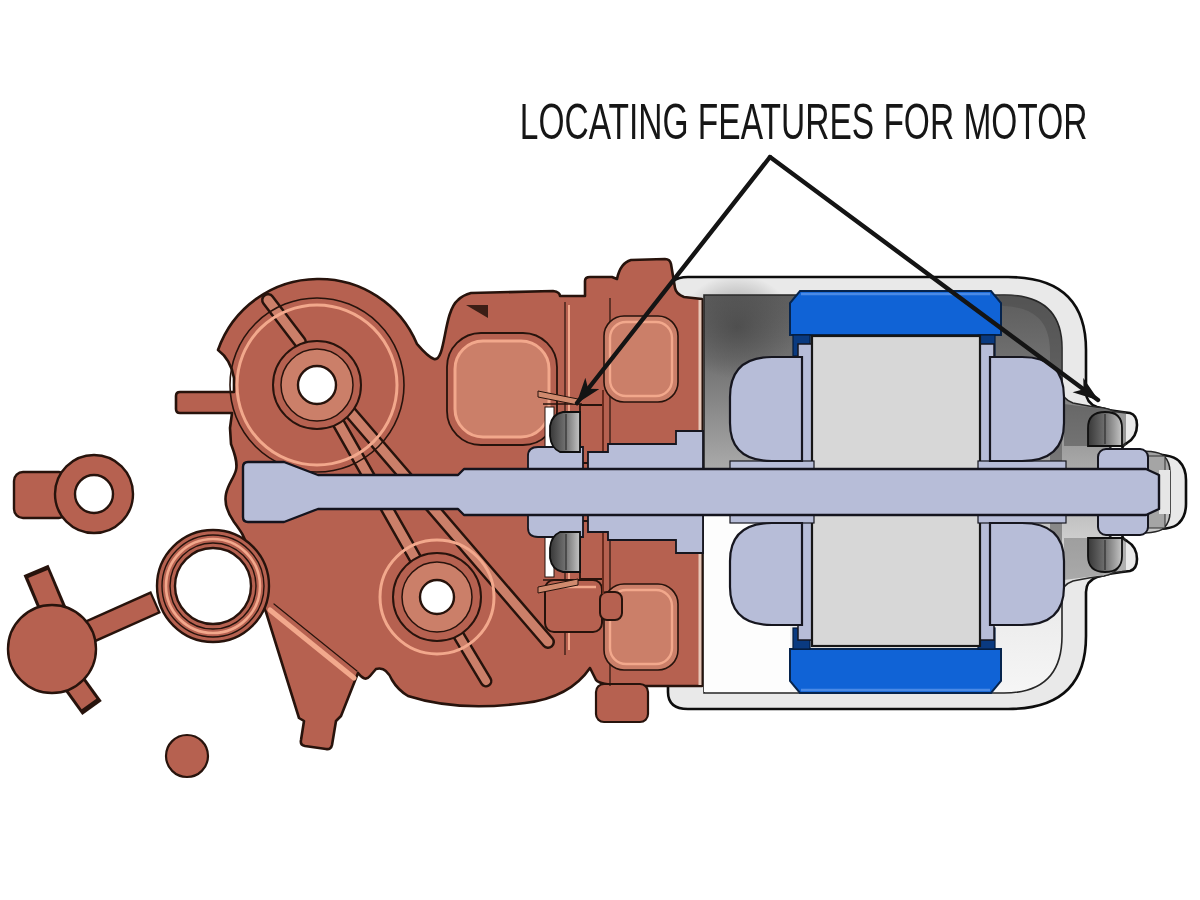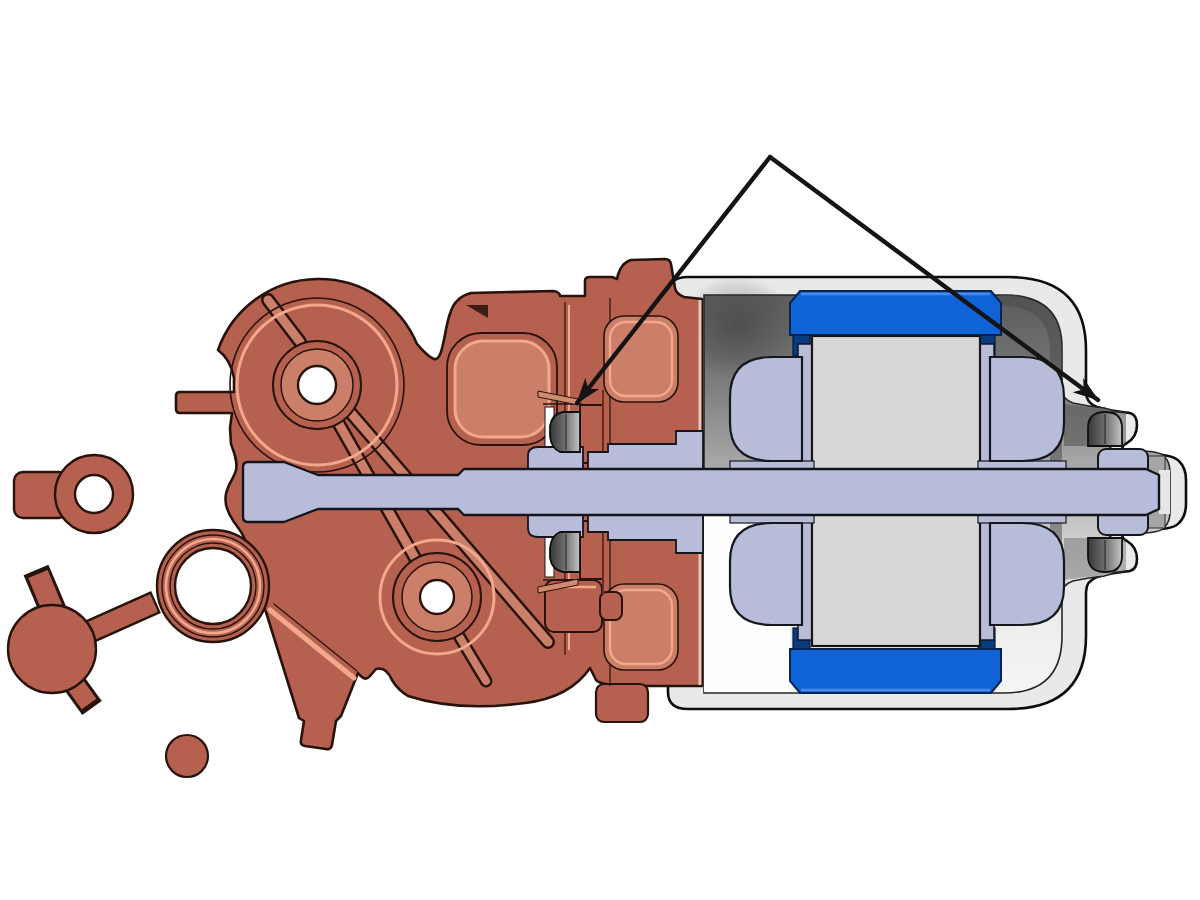--- a/index.html
+++ b/index.html
@@ -214,14 +214,17 @@
     <path d="M 248,462 L 284,462 L 318,475 L 458,475 L 464,469 L 1146,469 L 1159,475 L 1159,509 L 1146,515
          L 464,515 L 458,509 L 318,509 L 284,522 L 248,522 Q 243,522 243,517 L 243,467 Q 243,462 248,462 Z" fill="var(--lavender)" stroke="#14141e" stroke-width="2.4" stroke-linejoin="round"></path>
   </g>
 
   <g stroke="#141414" stroke-width="4.4" stroke-linecap="round">
     <line x1="770" y1="157" x2="577" y2="403" marker-end="url(#ah)"></line>
     <line x1="770" y1="157" x2="1098" y2="400" marker-end="url(#ah)"></line>
   </g>
 </svg>
 
-
+<div id="title">
+  <span>LOCATING FEATURES FOR MOTOR</span>
 </div>
 
+</div>
+
 </body></html>

